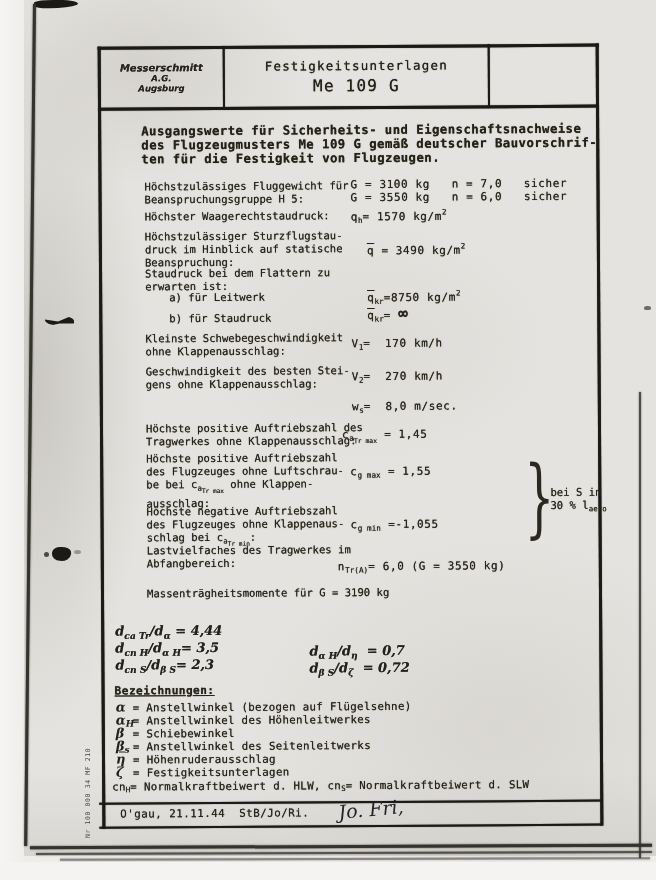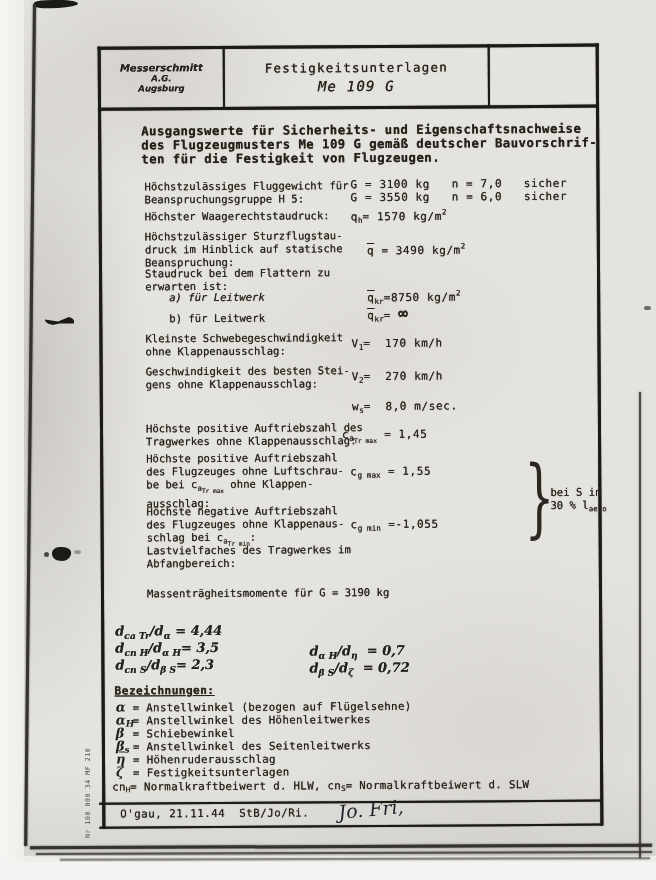--- a/index.html
+++ b/index.html
@@ -76,21 +76,21 @@
     <div class="bline" style="left:73px;top:801px;width:503px;height:2.4px;"></div>
     <div class="bline" style="left:73px;top:825px;width:503px;height:2.4px;"></div>
 
     <div class="hdr-box" style="left:78px;top:47px;width:123px;height:59px;align-items:center;">
       <span class="logo-line" style="font-size:10px;">Messerschmitt</span>
       <span class="logo-line" style="font-size:8.5px;">A.G.</span>
       <span class="logo-line" style="font-size:8.5px;">Augsburg</span>
     </div>
     <div class="hdr-box" style="left:203px;top:47px;width:263px;height:59px;">
       <span class="title-line" style="font-size:12.5px;letter-spacing:1.2px;">Festigkeitsunterlagen</span>
-      <span class="title-line" style="font-size:14px;letter-spacing:1.2px;margin-top:3px;font-style:italic;">Me 109 G</span>
+      <span class="title-line" style="font-size:16px;letter-spacing:1.2px;margin-top:3px;">Me 109 G</span>
     </div>
     <div class="hdr-box" style="left:468px;top:47px;width:106px;height:59px;"></div>
 
     <div class="tw intro" style="left:119px;top:123px;">Ausgangswerte für Sicherheits- und Eigenschaftsnachweise
 des Flugzeugmusters Me 109 G gemäß deutscher Bauvorschrif-
 ten für die Festigkeit von Flugzeugen.</div>
 
     <div class="tw lbl" style="left:122px;top:179px;">Höchstzulässiges Fluggewicht für
 Beanspruchungsgruppe H 5:</div>
     <div class="tw val" style="left:328px;top:178px;">G = 3100 kg   n = 7,0   sicher
@@ -99,23 +99,23 @@
     <div class="tw lbl" style="left:122px;top:209px;">Höchster Waagerechtstaudruck:</div>
     <div class="tw val" style="left:328px;top:206px;">q<sub>h</sub>= 1570 kg/m<sup>2</sup></div>
 
     <div class="tw lbl" style="left:122px;top:229px;">Höchstzulässiger Sturzflugstau-
 druck im Hinblick auf statische
 Beanspruchung:</div>
     <div class="tw val" style="left:344px;top:240px;"><span class="ovl">q</span> = 3490 kg/m<sup>2</sup></div>
 
     <div class="tw lbl" style="left:122px;top:266px;">Staudruck bei dem Flattern zu
 erwarten ist:</div>
-    <div class="tw lbl" style="left:146px;top:290px;font-style:italic;">a) für Leitwerk</div>
+    <div class="tw lbl" style="left:146px;top:290px;">a) für Leitwerk</div>
     <div class="tw val" style="left:344px;top:287px;"><span class="ovl">q</span><sub>kr</sub>=8750 kg/m<sup>2</sup></div>
-    <div class="tw lbl" style="left:146px;top:311px;">b) für Leitwerk</div>
+    <div class="tw lbl" style="left:146px;top:311px;">b) für Staudruck</div>
     <div class="tw val" style="left:344px;top:307px;"><span class="ovl">q</span><sub>kr</sub>= <span class="inf">∞</span></div>
 
     <div class="tw lbl" style="left:122px;top:331px;">Kleinste Schwebegeschwindigkeit
 ohne Klappenausschlag:</div>
     <div class="tw val" style="left:328px;top:337px;">V<sub>1</sub>=  170 km/h</div>
 
     <div class="tw lbl" style="left:122px;top:364px;">Geschwindigkeit des besten Stei-
 gens ohne Klappenausschlag:</div>
     <div class="tw val" style="left:328px;top:370px;">V<sub>2</sub>=  270 km/h</div>
 
@@ -129,20 +129,21 @@
     <div class="tw val" style="left:326px;top:465px;">c<sub>g max</sub> = 1,55</div>
 
     <div class="tw lbl" style="left:122px;top:504px;">Höchste negative Auftriebszahl<br>des Flugzeuges ohne Klappenaus-<br>schlag bei c<sub>a</sub><sub class="s2">Tr min</sub>:</div>
     <div class="tw val" style="left:326px;top:518px;">c<sub>g min</sub> =-1,055</div>
 
     <div class="brace" style="left:500px;top:455px;">}</div>
     <div class="tw lbl" style="left:526px;top:487px;">bei S in<br>30 % l<sub>aero</sub></div>
 
     <div class="tw lbl" style="left:122px;top:543px;">Lastvielfaches des Tragwerkes im
 Abfangbereich:</div>
+    <div class="tw val" style="left:313px;top:560px;">n<sub>Tr(A)</sub>= 6,0 (G = 3550 kg)</div>
 
     <div class="tw lbl" style="left:122px;top:586px;">Massenträgheitsmomente für G = 3190 kg</div>
 
     <div class="hw deriv" style="left:90px;top:621px;">d<sub>ca Tr</sub>/d<sub>α</sub> = 4,44</div>
     <div class="hw deriv" style="left:90px;top:638px;">d<sub>cn H</sub>/d<sub>α H</sub>= 3,5</div>
     <div class="hw deriv" style="left:90px;top:655px;">d<sub>cn S</sub>/d<sub>β S</sub>= 2,3</div>
     <div class="hw deriv" style="left:284px;top:642px;">d<sub>α H</sub>/d<sub>η</sub>  = 0,7</div>
     <div class="hw deriv" style="left:284px;top:659px;">d<sub>β S</sub>/d<sub>ζ</sub>  = 0,72</div>
 
     <div class="tw heading-underline" style="left:89px;top:683px;">Bezeichnungen:</div>

